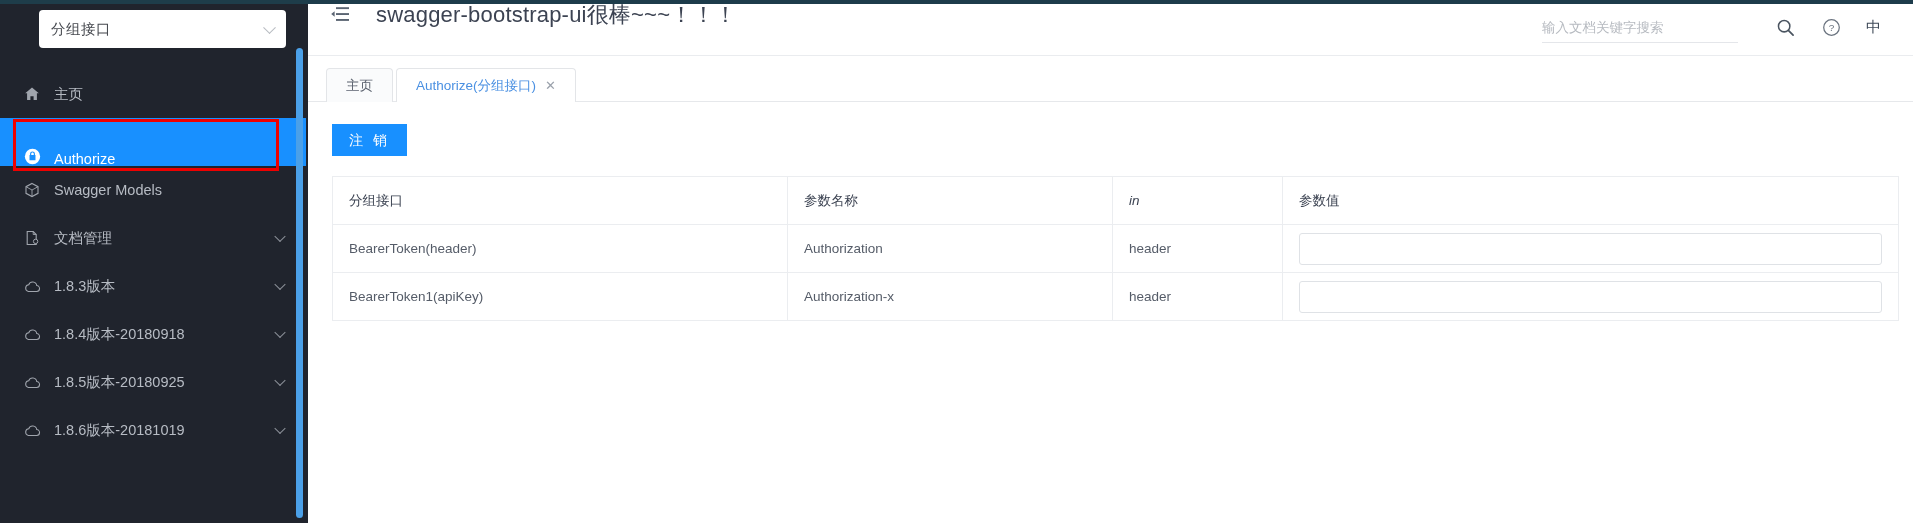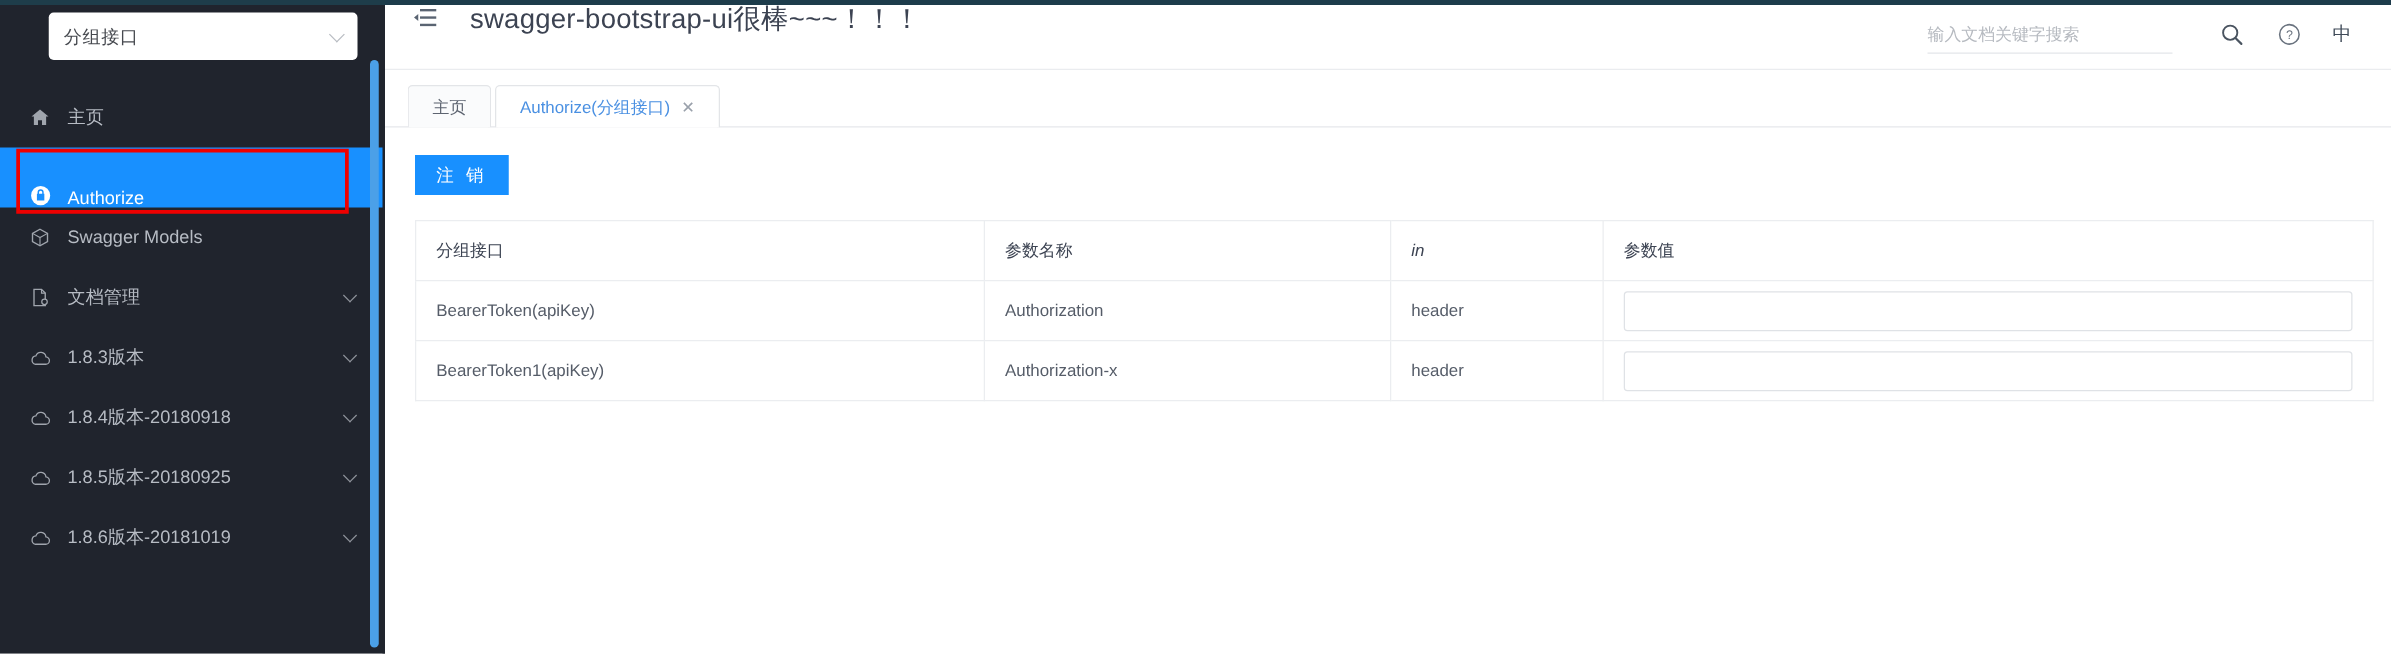--- a/index.html
+++ b/index.html
@@ -371,21 +371,21 @@
         <thead>
           <tr>
             <th class="col-key">分组接口</th>
             <th class="col-name">参数名称</th>
             <th class="col-in">in</th>
             <th>参数值</th>
           </tr>
         </thead>
         <tbody>
           <tr>
-            <td>BearerToken(apiKey)</td>
+            <td>BearerToken(header)</td>
             <td>Authorization</td>
             <td>header</td>
             <td>
               <input class="cell-input" type="text" value="" style="">
             </td>
           </tr>
           <tr>
             <td>BearerToken1(apiKey)</td>
             <td>Authorization-x</td>
             <td>header</td>

